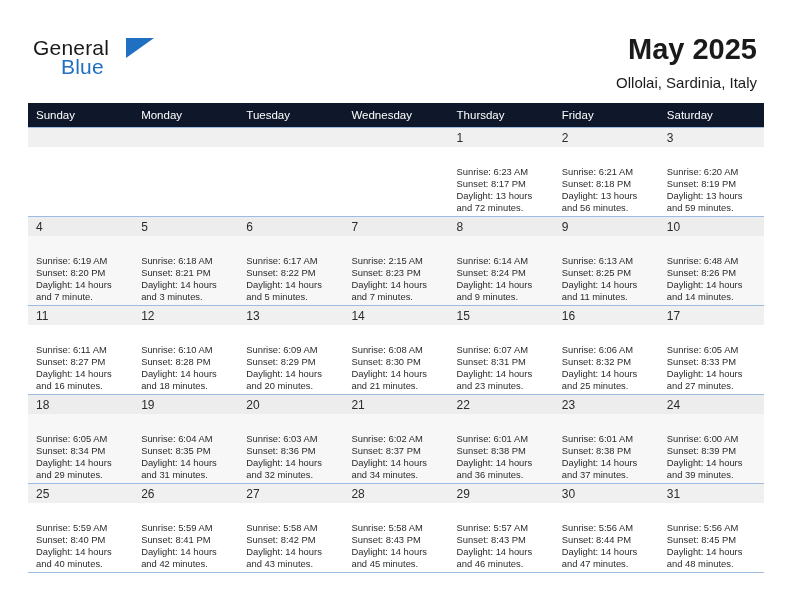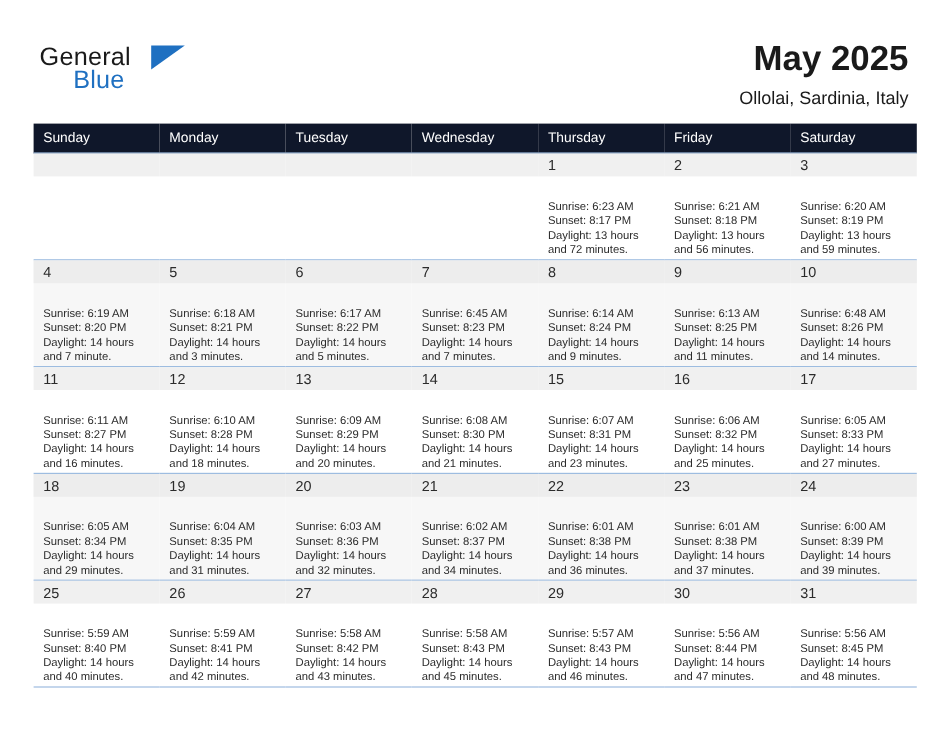--- a/index.html
+++ b/index.html
@@ -268,21 +268,21 @@
                 <div>Sunset: 8:22 PM</div>
                 <div>Daylight: 14 hours</div>
                 <div>and 5 minutes.</div>
               </div>
             </div>
           </td>
           <td>
             <div class="cell-inner">
               <div class="daynum-bar">7</div>
               <div class="cell-body">
-                <div>Sunrise: 6:45 AM</div>
+                <div>Sunrise: 2:15 AM</div>
                 <div>Sunset: 8:23 PM</div>
                 <div>Daylight: 14 hours</div>
                 <div>and 7 minutes.</div>
               </div>
             </div>
           </td>
           <td>
             <div class="cell-inner">
               <div class="daynum-bar">8</div>
               <div class="cell-body">

